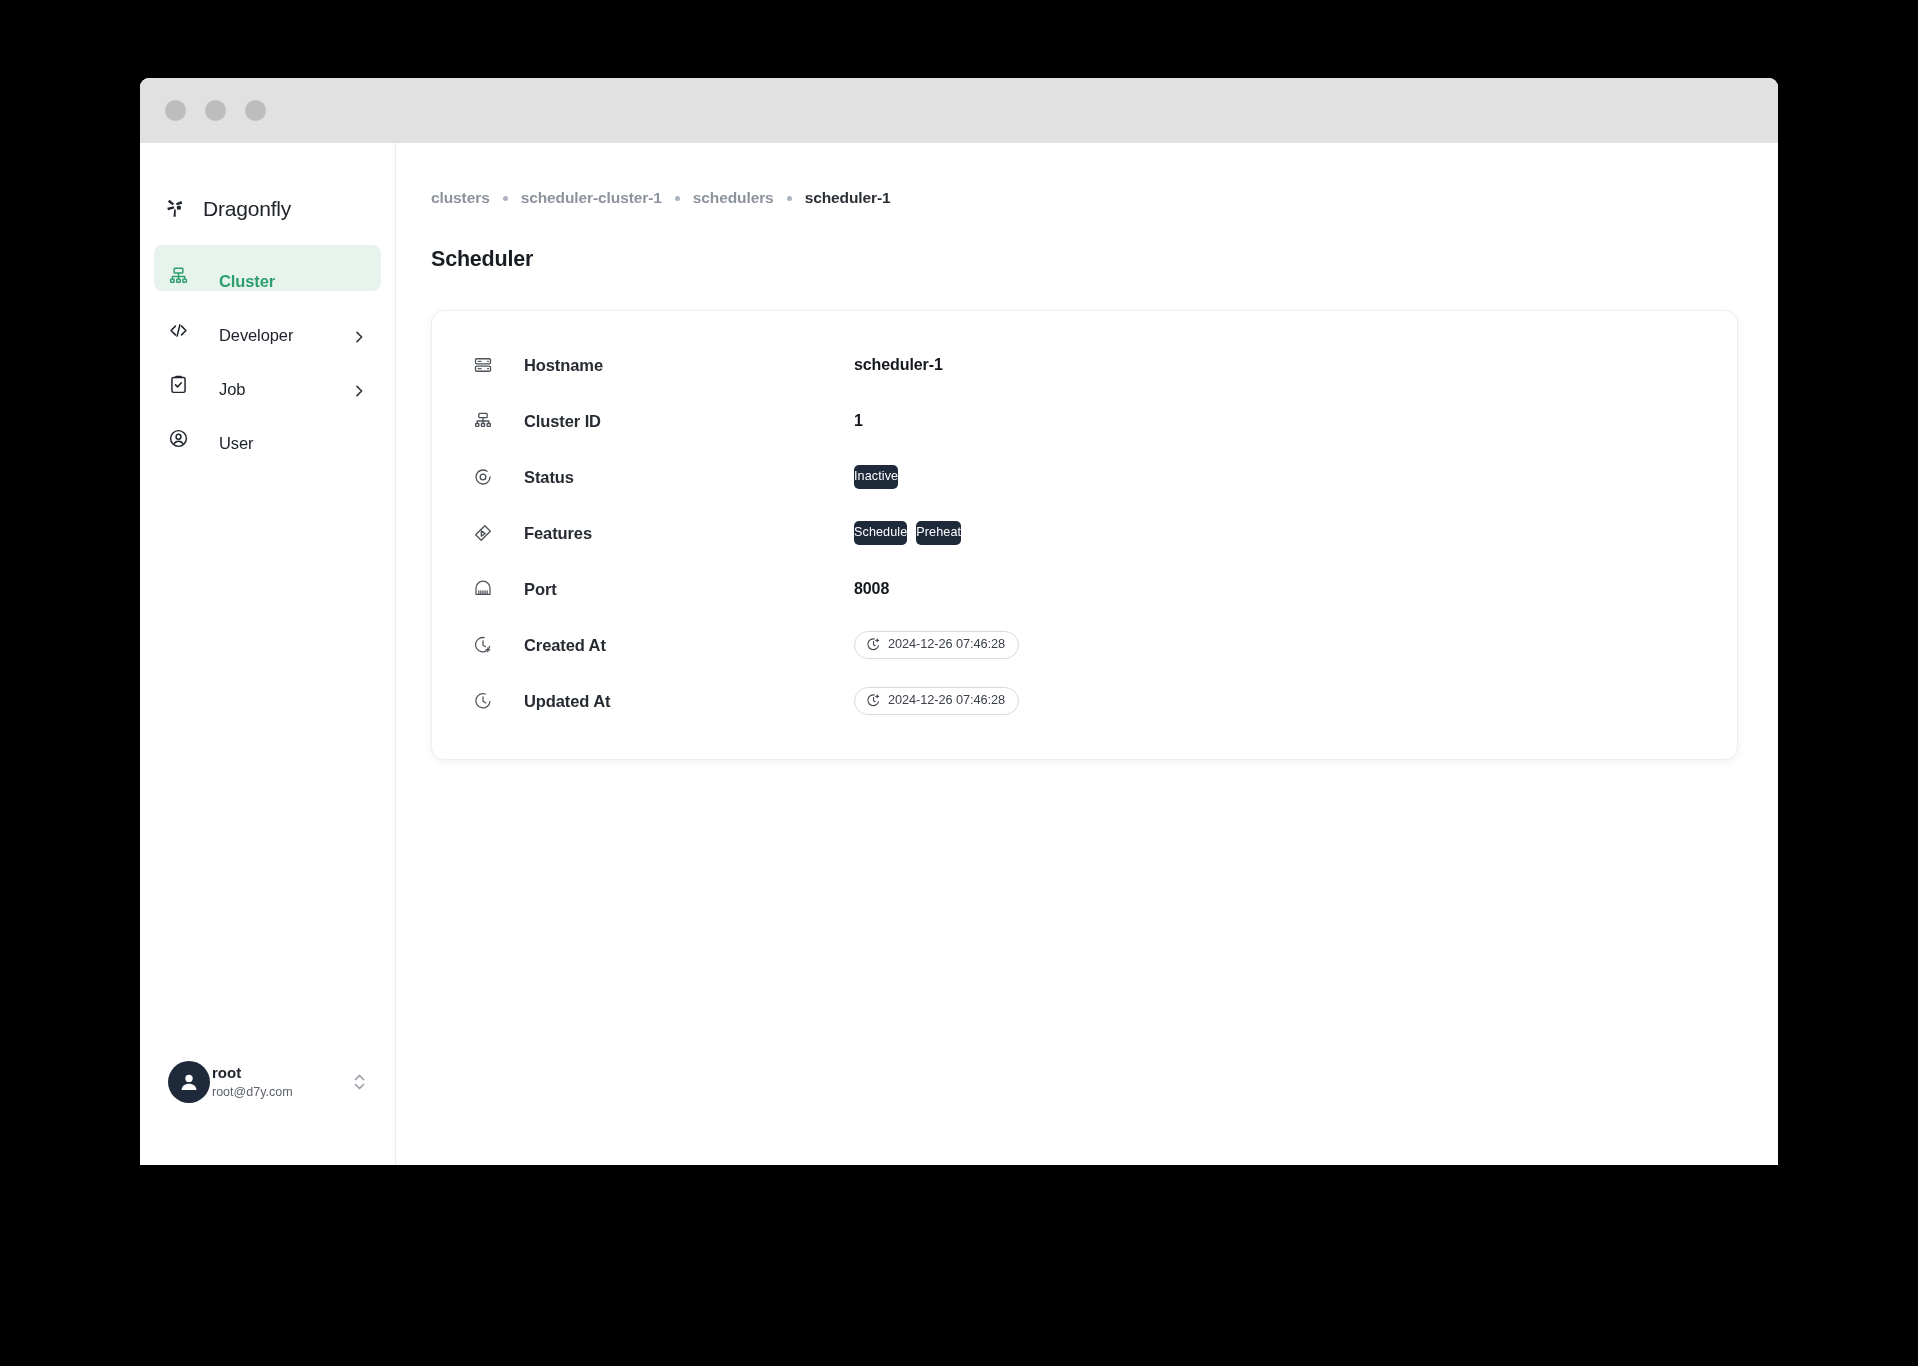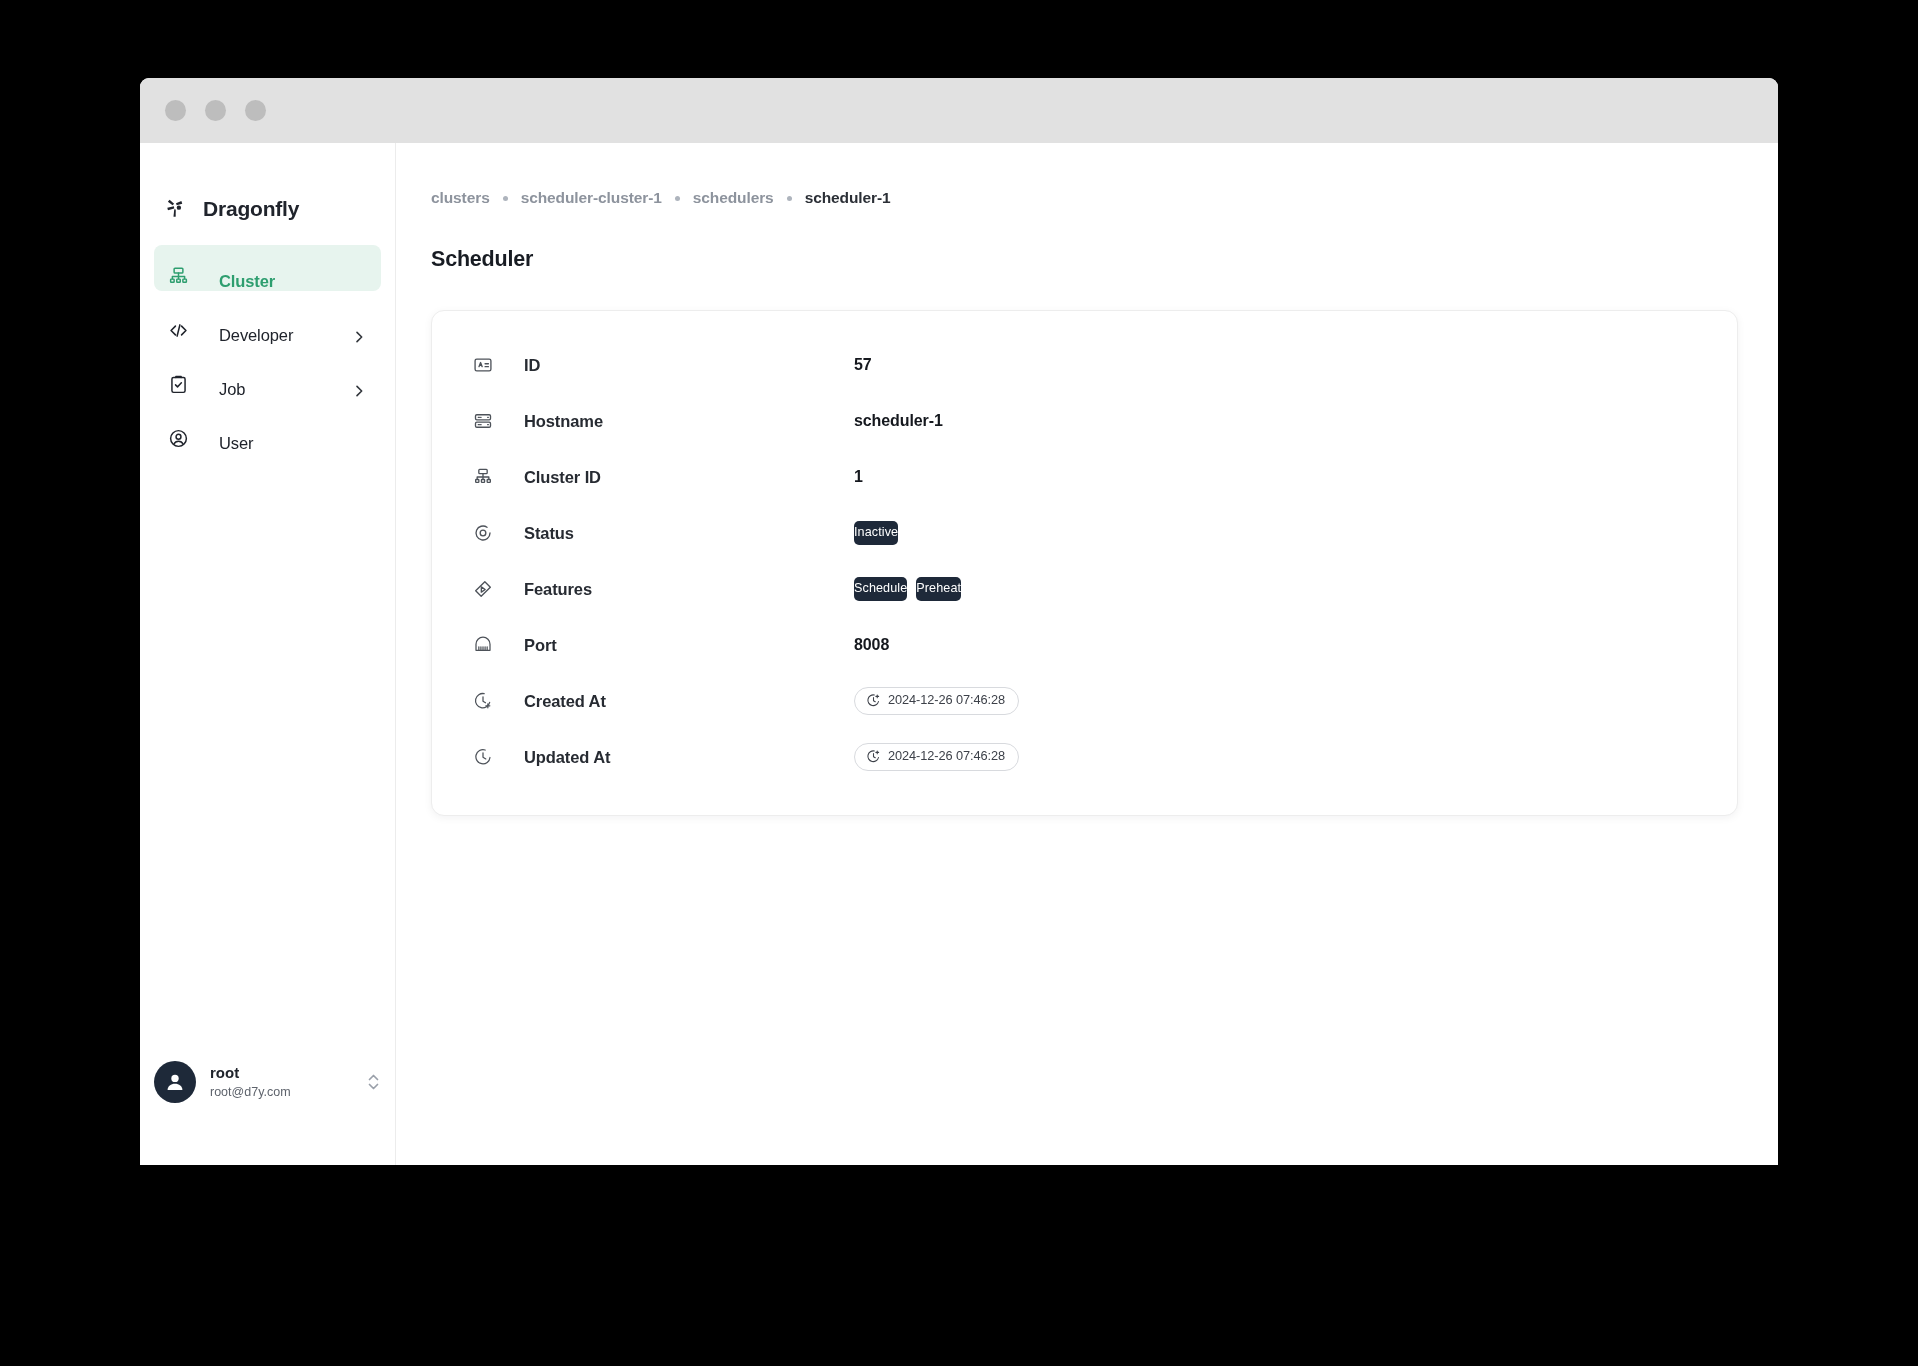--- a/index.html
+++ b/index.html
@@ -47,21 +47,21 @@
     display:flex;
     flex-direction:column;
     position:relative;
   }
   #brand{
     display:flex; align-items:center; gap:15px;
     padding:36px 0 0 22px;
     height:96px;
   }
   #brand .brand-name{
-    font-size:21px; font-weight:700; color:#20242c;
+    font-size:21px; font-weight:400; color:#20242c;
     letter-spacing:-0.2px;
   }
 
   .nav-list{ padding:0 14px; margin-top:6px; }
   .nav-item{
     display:flex; align-items:flex-end;
     height:46px;
     padding:0 14px;
     border-radius:8px;
     gap:30px;
@@ -74,22 +74,22 @@
     flex:1;
   }
   .nav-item.active{ background:#e7f4ee; color:#2e9e6f; }
   .nav-item.active .nav-label{ color:#2e9e6f; font-weight:600; }
   .chev{ color:#32363c; display:flex; }
 
   #user-box{
     position:absolute;
     left:0; right:0; bottom:62px;
     display:flex; align-items:center;
-    padding:0 14px;
-    gap:14px;
+    padding:0 28px;
+    gap:2px;
     cursor:pointer;
     justify-content:center;
   }
   #user-avatar{
     width:42px; height:42px; border-radius:50%;
     background:#1e2939;
     display:flex; align-items:center; justify-content:center;
     flex:0 0 42px;
   }
   .user-meta{ flex:1; line-height:1.35; }
@@ -295,31 +295,20 @@
         <span class="sep"></span>
         <span class="crumb">schedulers</span>
         <span class="sep"></span>
         <span class="crumb current">scheduler-1</span>
       </div>
 
       <h1 id="page-title">Scheduler</h1>
 
       <section id="detail-card">
 
-        <div class="detail-row">
-          <span class="row-icon">
-            <svg width="20" height="20" viewBox="0 0 24 24" fill="none" stroke="currentColor" stroke-width="1.6" stroke-linecap="round" stroke-linejoin="round">
-              <rect x="2.5" y="5" width="19" height="14" rx="2"></rect>
-              <path d="M7.2 14l1.9-5 1.9 5M7.9 12.4h2.4"></path>
-              <path d="M14.5 10.5h4M14.5 14h4"></path>
-            </svg>
-          </span>
-          <span class="row-label">ID</span>
-          <span class="row-value">57</span>
-        </div>
 
         <div class="detail-row">
           <span class="row-icon">
             <svg width="20" height="20" viewBox="0 0 24 24" fill="none" stroke="currentColor" stroke-width="1.6" stroke-linecap="round" stroke-linejoin="round">
               <rect x="3" y="4.5" width="18" height="6.2" rx="1.6"></rect>
               <rect x="3" y="13.3" width="18" height="6.2" rx="1.6"></rect>
               <path d="M6.3 7.6h1.4M9.1 7.6h0.6M17.6 7.6h0.8"></path>
               <path d="M6.3 16.4h1.4M9.1 16.4h0.6M17.6 16.4h0.8"></path>
             </svg>
           </span>

